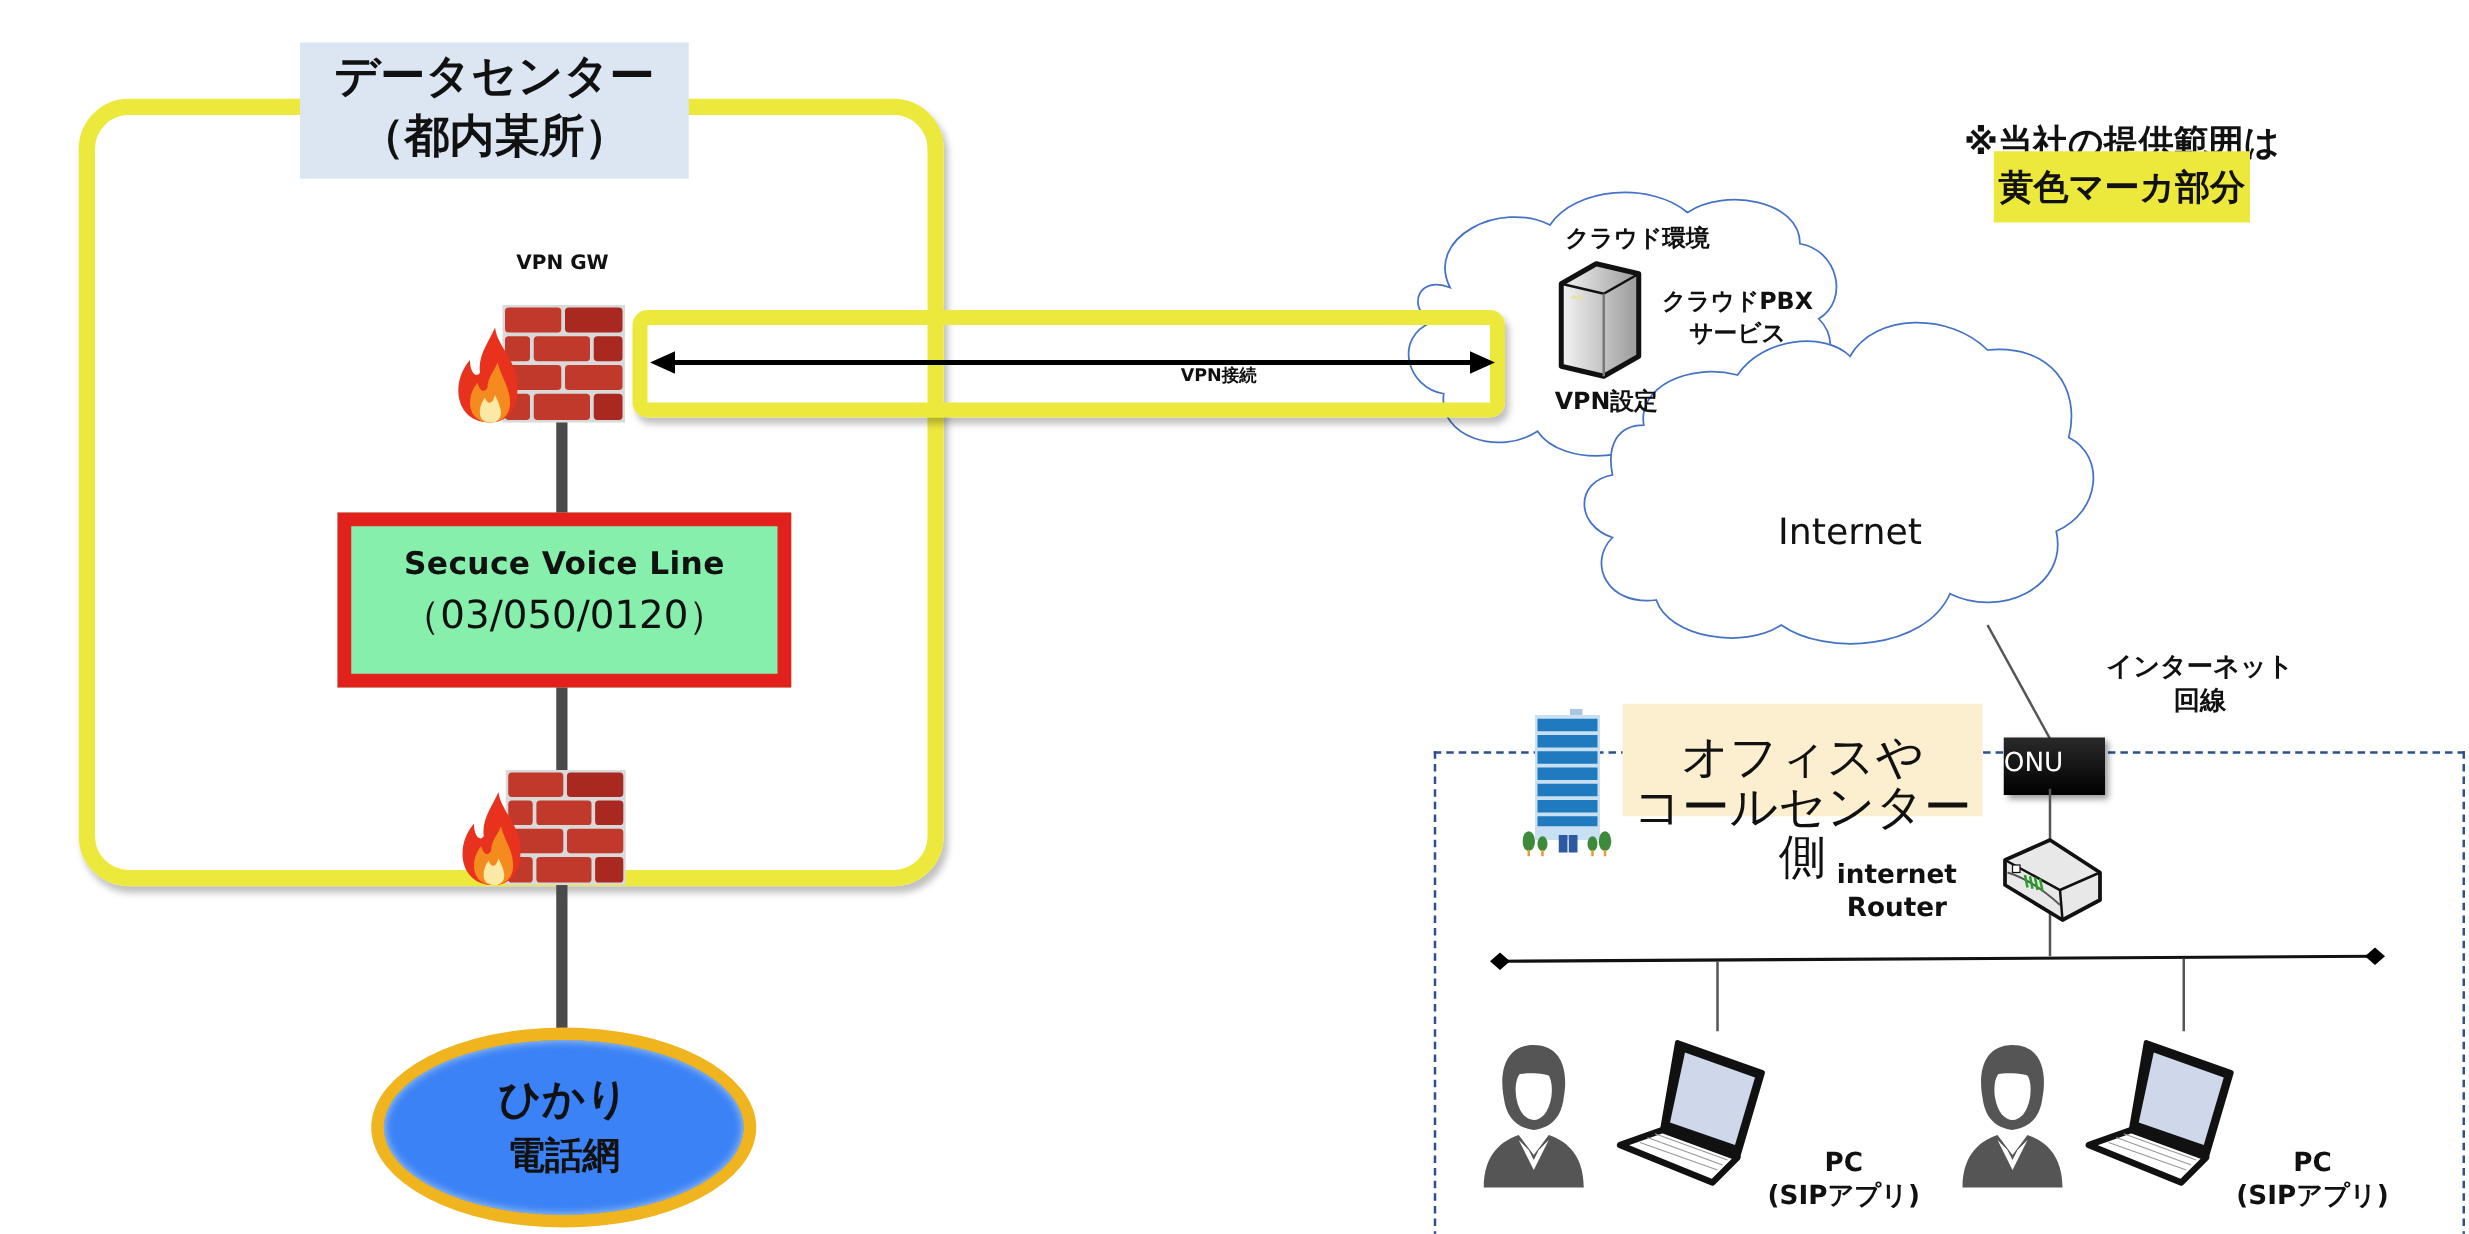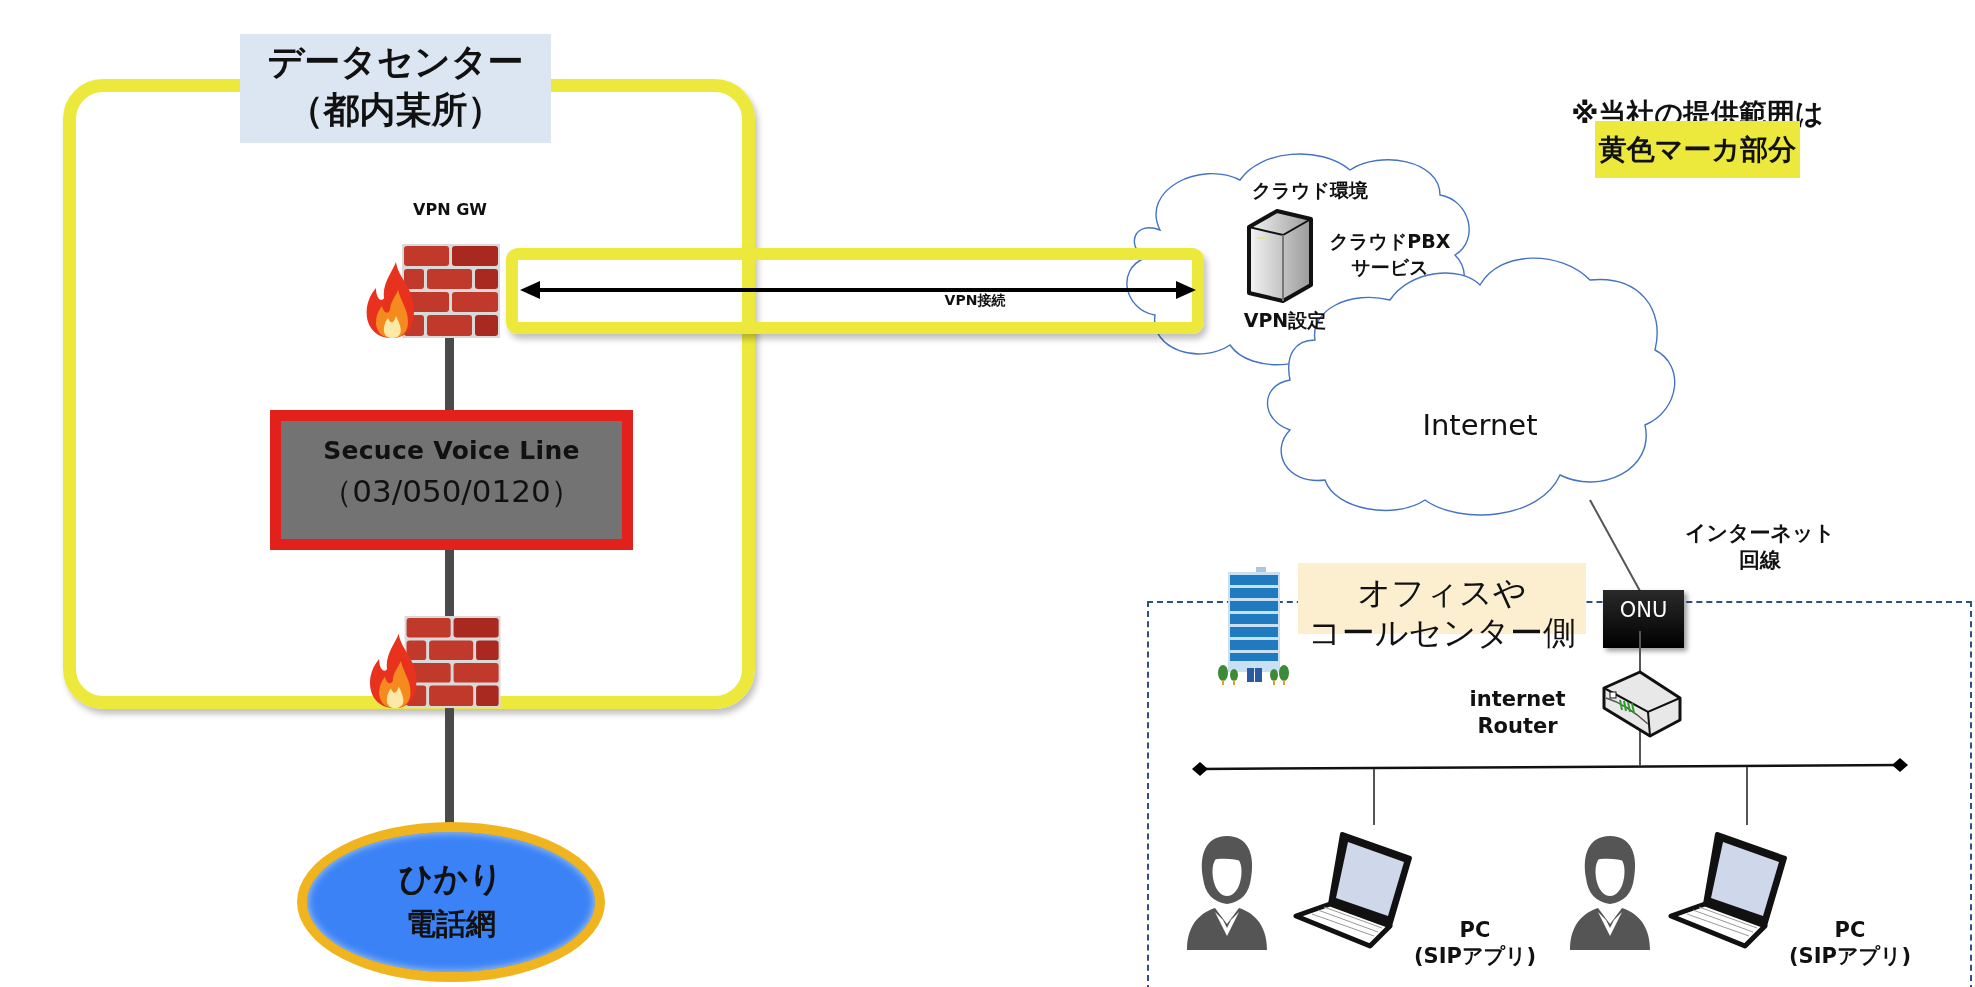--- a/index.html
+++ b/index.html
@@ -8,41 +8,41 @@
   .abs { position:absolute; }
   .dc-frame { left:63px; top:79px; width:692px; height:630px;
               border:13px solid #ede93c; border-radius:40px; box-sizing:border-box;
               box-shadow:3px 5px 6px rgba(0,0,0,0.25); }
   .dc-title { left:240px; top:34px; width:311px; height:109px; background:#dce6f2;
               text-align:center; font-weight:bold; font-size:36px; line-height:48px;
               padding-top:4px; box-sizing:border-box; }
   .gw-label { left:405px; top:200px; width:90px; text-align:center; font-weight:bold; font-size:16px; }
   .wire { background:#4a4a4a; width:9px; }
   .svl-box { left:270px; top:410px; width:363px; height:140px; border:11px solid #e2211c;
-             background:#737373; box-sizing:border-box; text-align:center; }
+             background:#86efac; box-sizing:border-box; text-align:center; }
   .svl-title { font-weight:bold; font-size:25px; margin-top:15px; letter-spacing:0.3px; }
   .svl-num { font-size:31px; margin-top:6px; }
   .oval { left:297px; top:822px; width:308px; height:160px; border-radius:50%;
           border:10px solid #f0b51e; box-sizing:border-box; background:#3b82f6;
           box-shadow: inset 0 0 8px #b9d6ee; text-align:center; }
   .oval-l1 { font-weight:bold; font-size:34px; margin-top:24px; }
   .oval-l2 { font-weight:bold; font-size:30px; margin-top:2px; }
   .vpn-bar { left:506px; top:248px; width:698px; height:86px; border:12px solid #ede93c;
              border-radius:12px; box-sizing:border-box; box-shadow:3px 5px 6px rgba(0,0,0,0.25); }
   .vpn-label { left:900px; top:292px; width:150px; text-align:center; font-weight:bold; font-size:14px; }
   .note { left:1560px; top:96px; text-align:center; width:275px; font-weight:bold; font-size:28px; line-height:36px; }
   .note-hl { background:#ede93c; padding:12px 4px; }
   .cloud-label { font-weight:bold; font-size:19px; text-align:center; }
   .internet-label { left:1380px; top:408px; width:200px; text-align:center; font-size:29px; }
   .inet-line-label { left:1660px; top:520px; width:200px; text-align:center; font-weight:bold; font-size:21px; line-height:27px; }
   .office-box { left:1147px; top:601px; width:825px; height:390px; border:2px dashed #2f4f8a; box-sizing:border-box; }
-  .office-label { left:1298px; top:563px; width:288px; height:71px; background:#fcefd0;
-                  text-align:center; font-size:33px; line-height:40px; padding-top:10px; box-sizing:border-box; }
-  .onu { left:1603px; top:590px; width:81px; height:58px; background:linear-gradient(#2a2a2a,#000);
-         color:#fff; text-align:center; line-height:41px; font-size:21px; box-shadow:3px 3px 5px rgba(0,0,0,0.4); }
+  .office-label { left:1298px; top:563px; width:288px; height:90px; background:#fcefd0;
+                  text-align:center; font-size:38px; line-height:40px; padding-top:22px; box-sizing:border-box; }
+  .onu { left:1603px; top:590px; width:81px; height:46px; background:linear-gradient(#2a2a2a,#000);
+         color:#fff; text-align:left; line-height:41px; font-size:21px; box-shadow:3px 3px 5px rgba(0,0,0,0.4); }
   .router-label { left:1450px; top:686px; width:135px; text-align:center; font-weight:bold; font-size:21px; line-height:27px; }
   .pc-label { text-align:center; font-weight:bold; font-size:21px; line-height:26px; width:150px; }
 </style>
 </head>
 <body>
 
 <div class="abs dc-frame"></div>
 
 <div class="abs dc-title">
   <div>データセンター</div>

